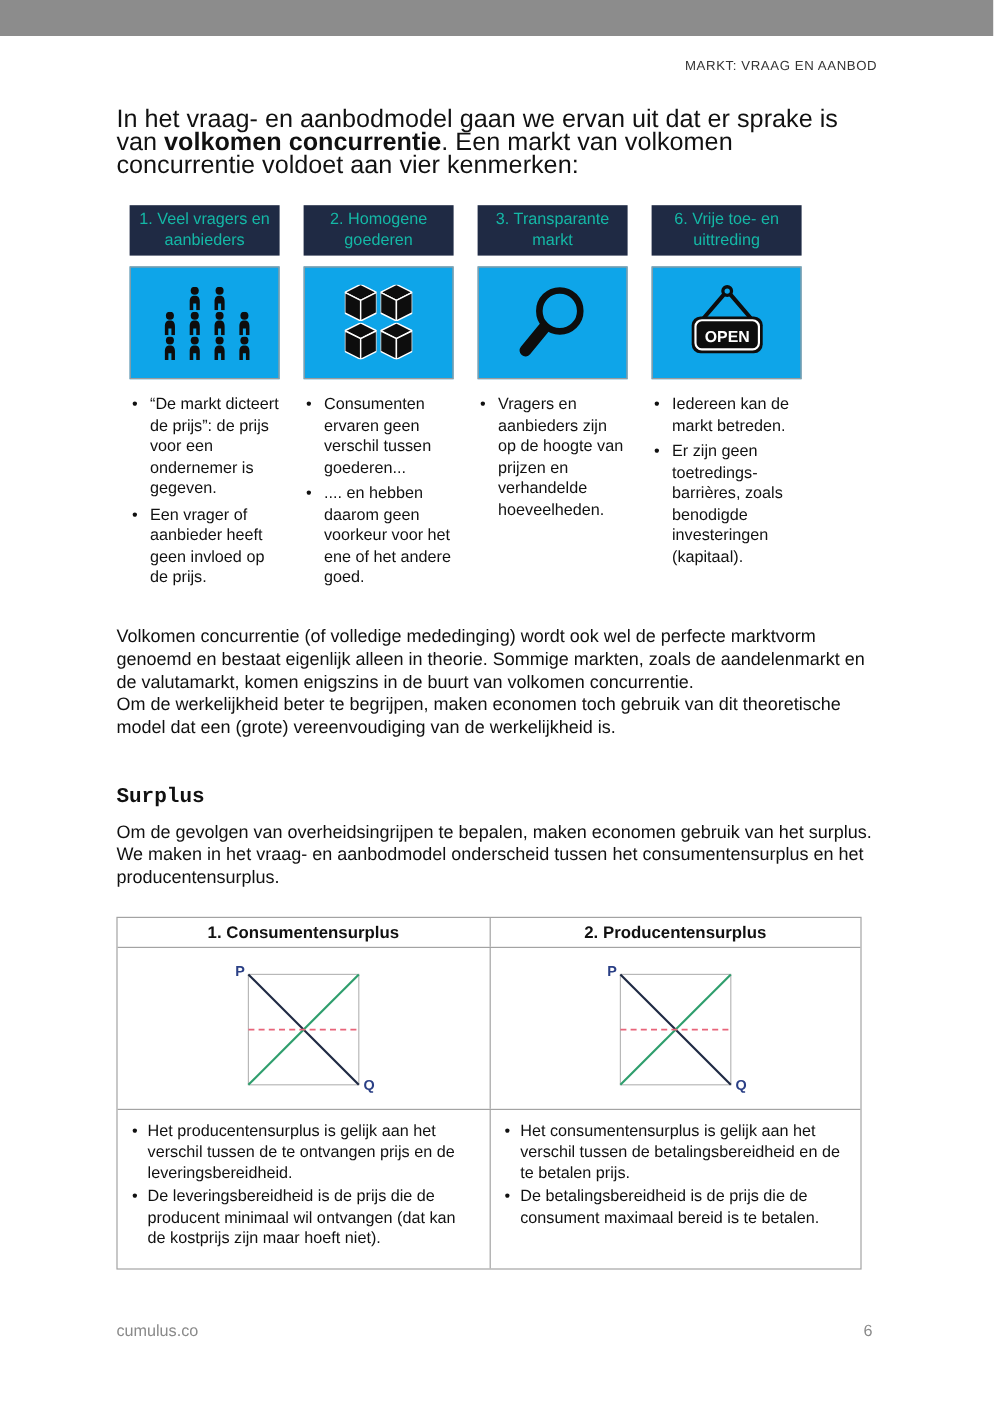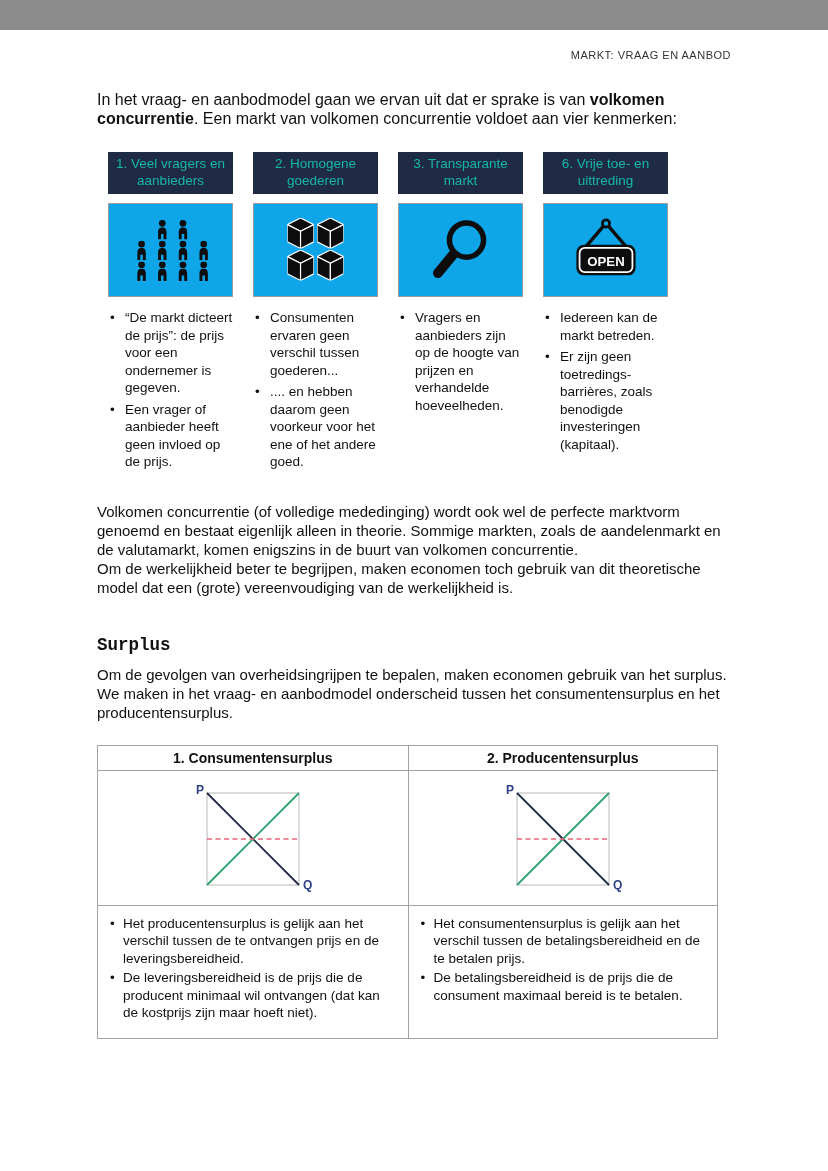--- a/index.html
+++ b/index.html
@@ -6,21 +6,21 @@
   .page {
     position:relative; width:828px; height:1171px; margin:0 auto;
     background:#ffffff; overflow:hidden;
     font-family:"Liberation Sans", sans-serif; color:#111;
   }
   .topbar { height:30px; background:#8c8c8c; }
   .content { padding:19px 97px 0 97px; }
 
   .kicker { font-size:11px; letter-spacing:0.5px; color:#333;text-align:right; }
 
-  .intro { margin:29px 0 0 0; font-size:16px; line-height:19px; }
+  .intro { margin:29px 0 0 0; font-size:21px; line-height:19px; }
 
   .features { margin:24px 0 0 11px; width:560px; display:flex; gap:20px; }
   .feature { width:125px; flex:0 0 125px; }
   .feature-header {
     background:#1f2a44; color:#14b8a6; min-height:42px; box-sizing:border-box;
     display:flex; align-items:center; justify-content:center; text-align:center;
     font-size:13.5px; line-height:1.25; padding:3px 4px;
   }
   .icon-box {
     margin-top:9px; height:92px; border:1px solid #9b9b9b; background:#0ea5e9;
@@ -198,13 +198,17 @@
         </div>
         <div class="scell sbullets">
           <div class="tb">Het consumentensurplus is gelijk aan het verschil tussen de betalingsbereidheid en de te betalen prijs.</div>
           <div class="tb">De betalingsbereidheid is de prijs die de consument maximaal bereid is te betalen.</div>
         </div>
       </div>
     </div>
 
   </div>
 
+  <div class="footer">
+    <span>cumulus.co</span>
+    <span>6</span>
+  </div>
 </div>
 
 </body></html>

